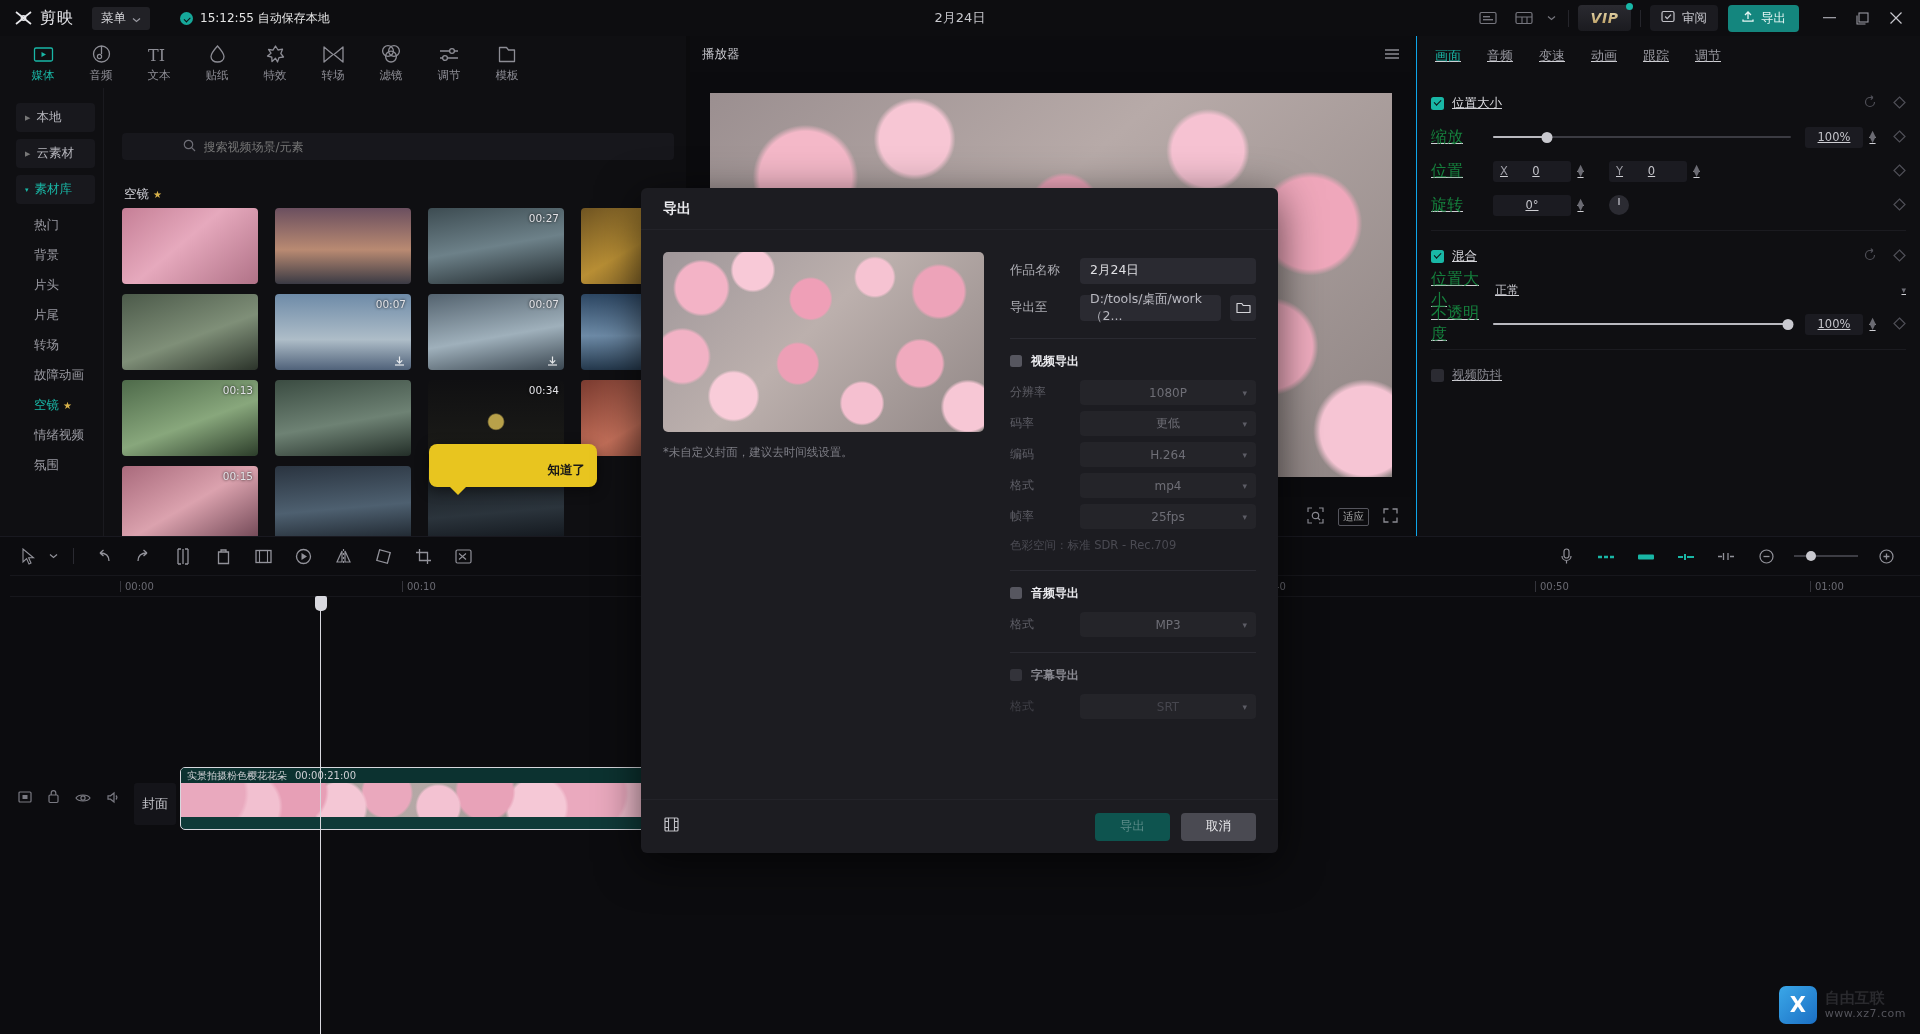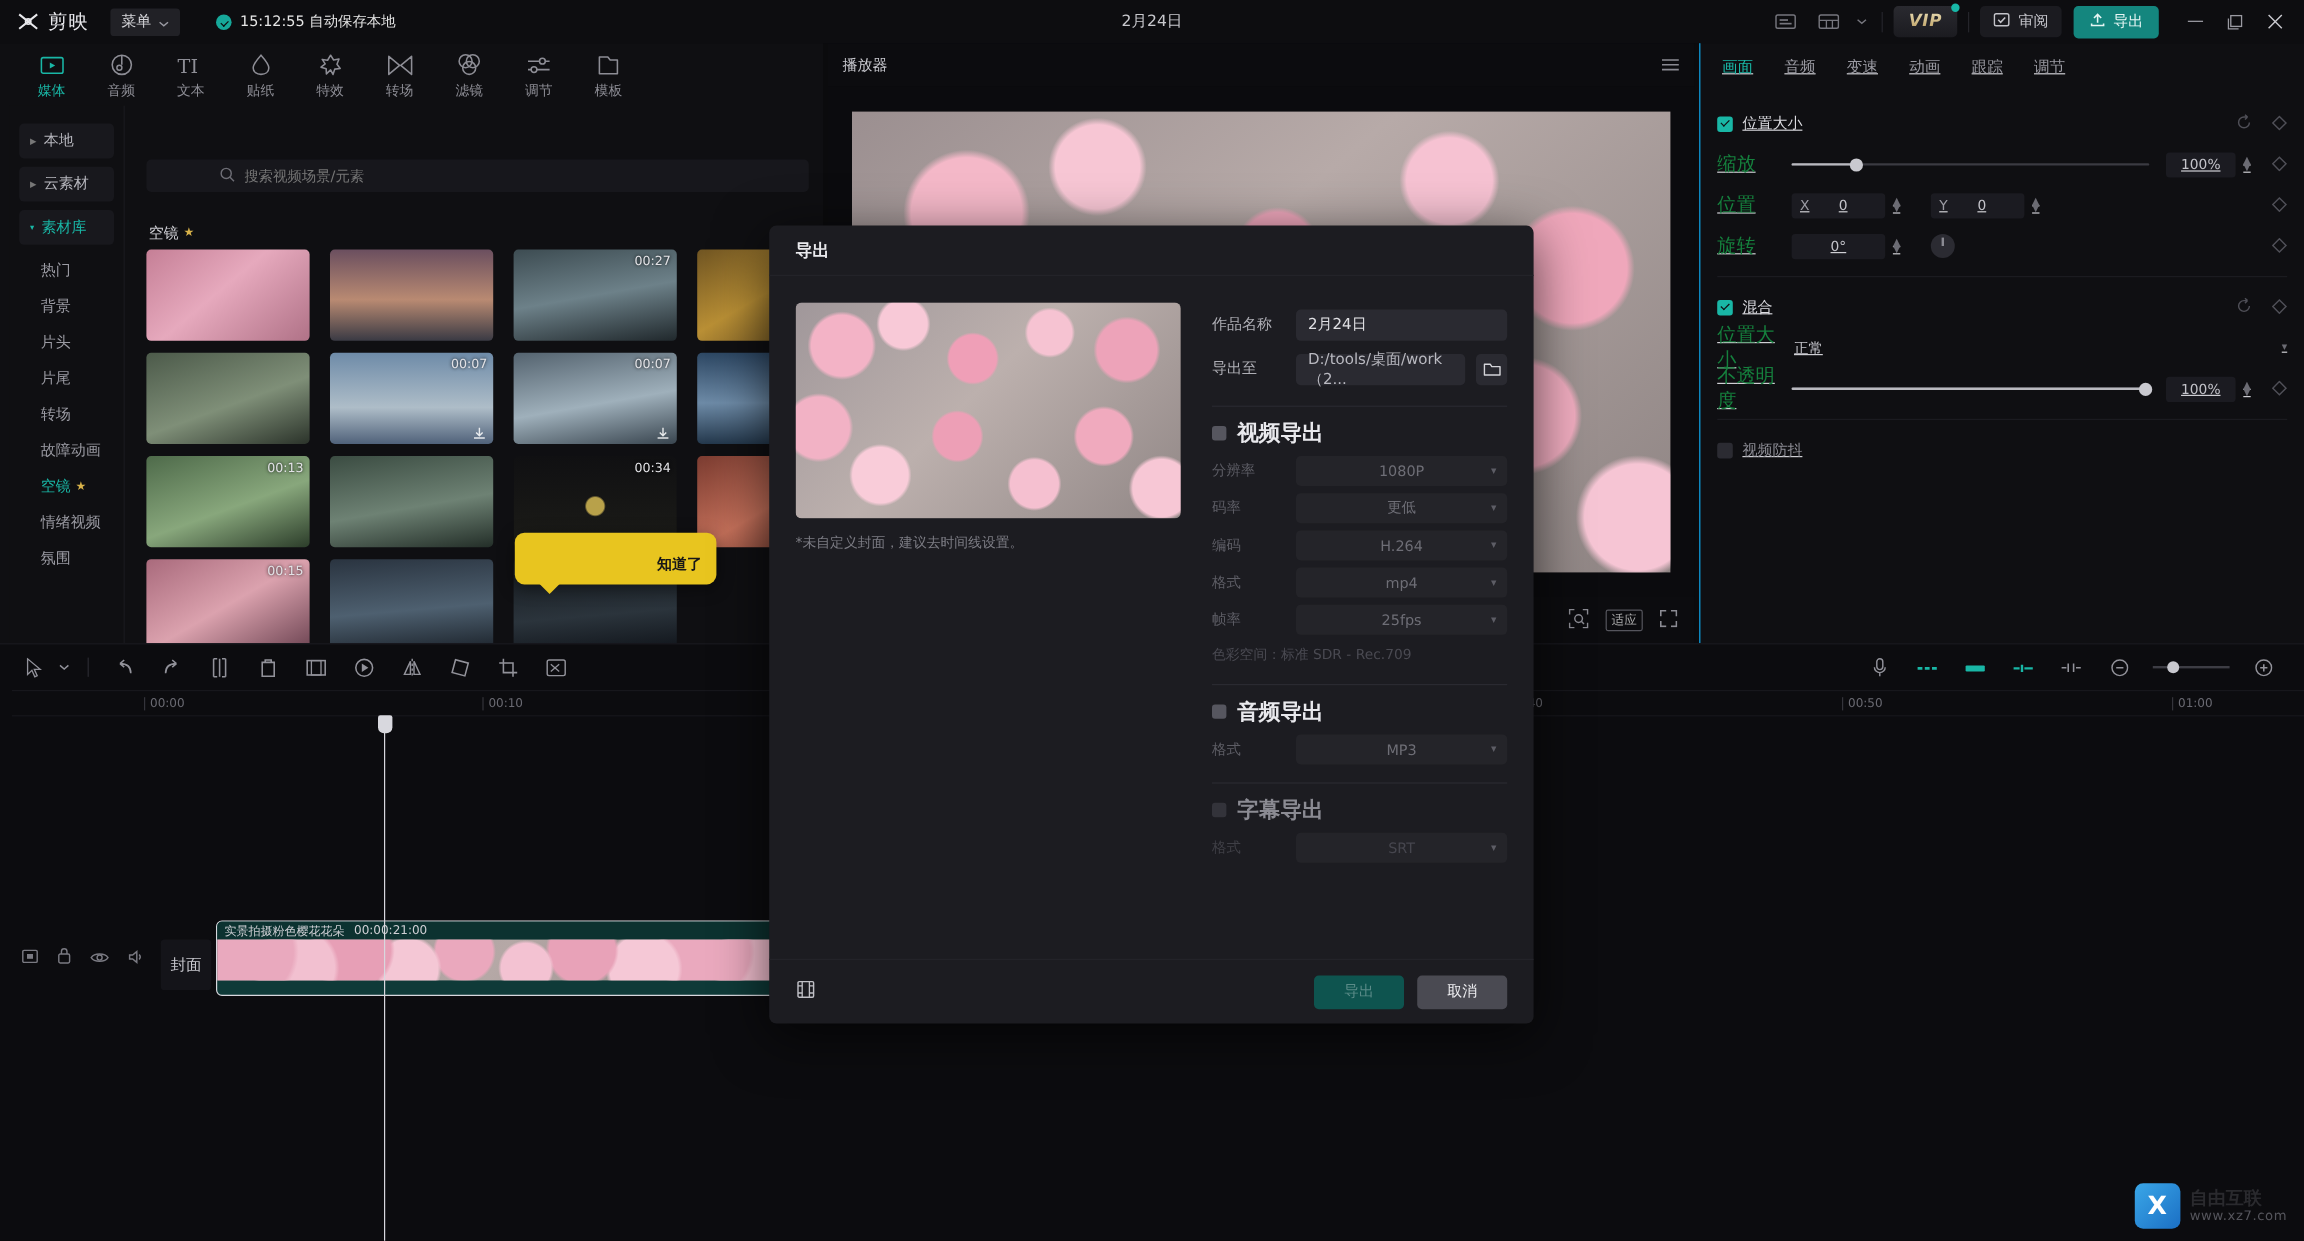--- a/index.html
+++ b/index.html
@@ -357,21 +357,21 @@
   }
   .finput.muted { color: #b9b9c0; }
   .folder-btn {
     width: 26px; height: 26px; margin-left: 9px; background: #2a2a31; border-radius: 4px;
     display: flex; align-items: center; justify-content: center; cursor: pointer; color: #d4d4d9;
   }
   .dlg-divider { height: 1px; background: #2a2a31; margin: 12px 0 6px 0; }
   .grouphead { display: flex; align-items: center; gap: 9px; height: 32px; }
   .gchk { width: 12px; height: 12px; border-radius: 2.5px; background: #56565f; cursor: pointer; }
   .gchk.dim { background: #33333a; }
-  .ghead-lbl { font-size: 18px; font-weight: 700; color: #e9e9ed; }
+  .ghead-lbl { font-size: 12px; font-weight: 700; color: #e9e9ed; }
   .ghead-lbl.dim { color: #8b8b93; }
   .srow { display: flex; align-items: center; height: 31px; }
   .srow .lab { width: 70px; font-size: 12px; color: #5d5d65; }
   .sel {
     flex: 1; height: 25px; background: #242429; border-radius: 4px; display: flex;
     align-items: center; justify-content: center; position: relative;
     font-size: 12px; color: #6e6e76; cursor: pointer;
   }
   .sel .caret { position: absolute; right: 9px; font-size: 9px; color: #5d5d65; }
   .cspace { font-size: 11.5px; color: #4a4a52; padding-left: 0; height: 26px; line-height: 26px; }

